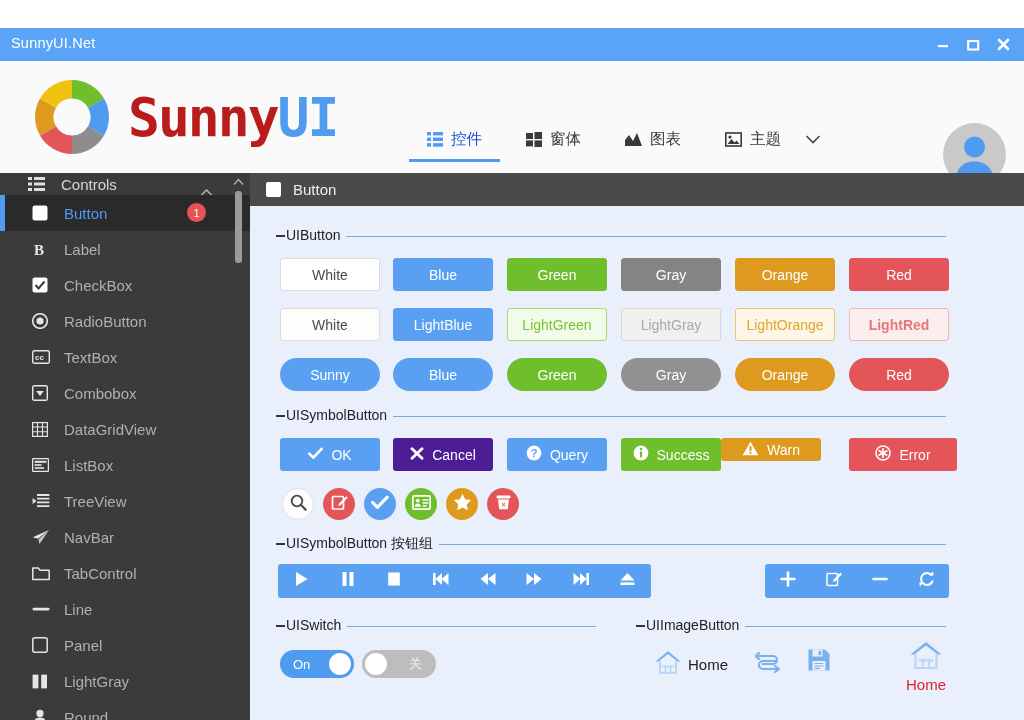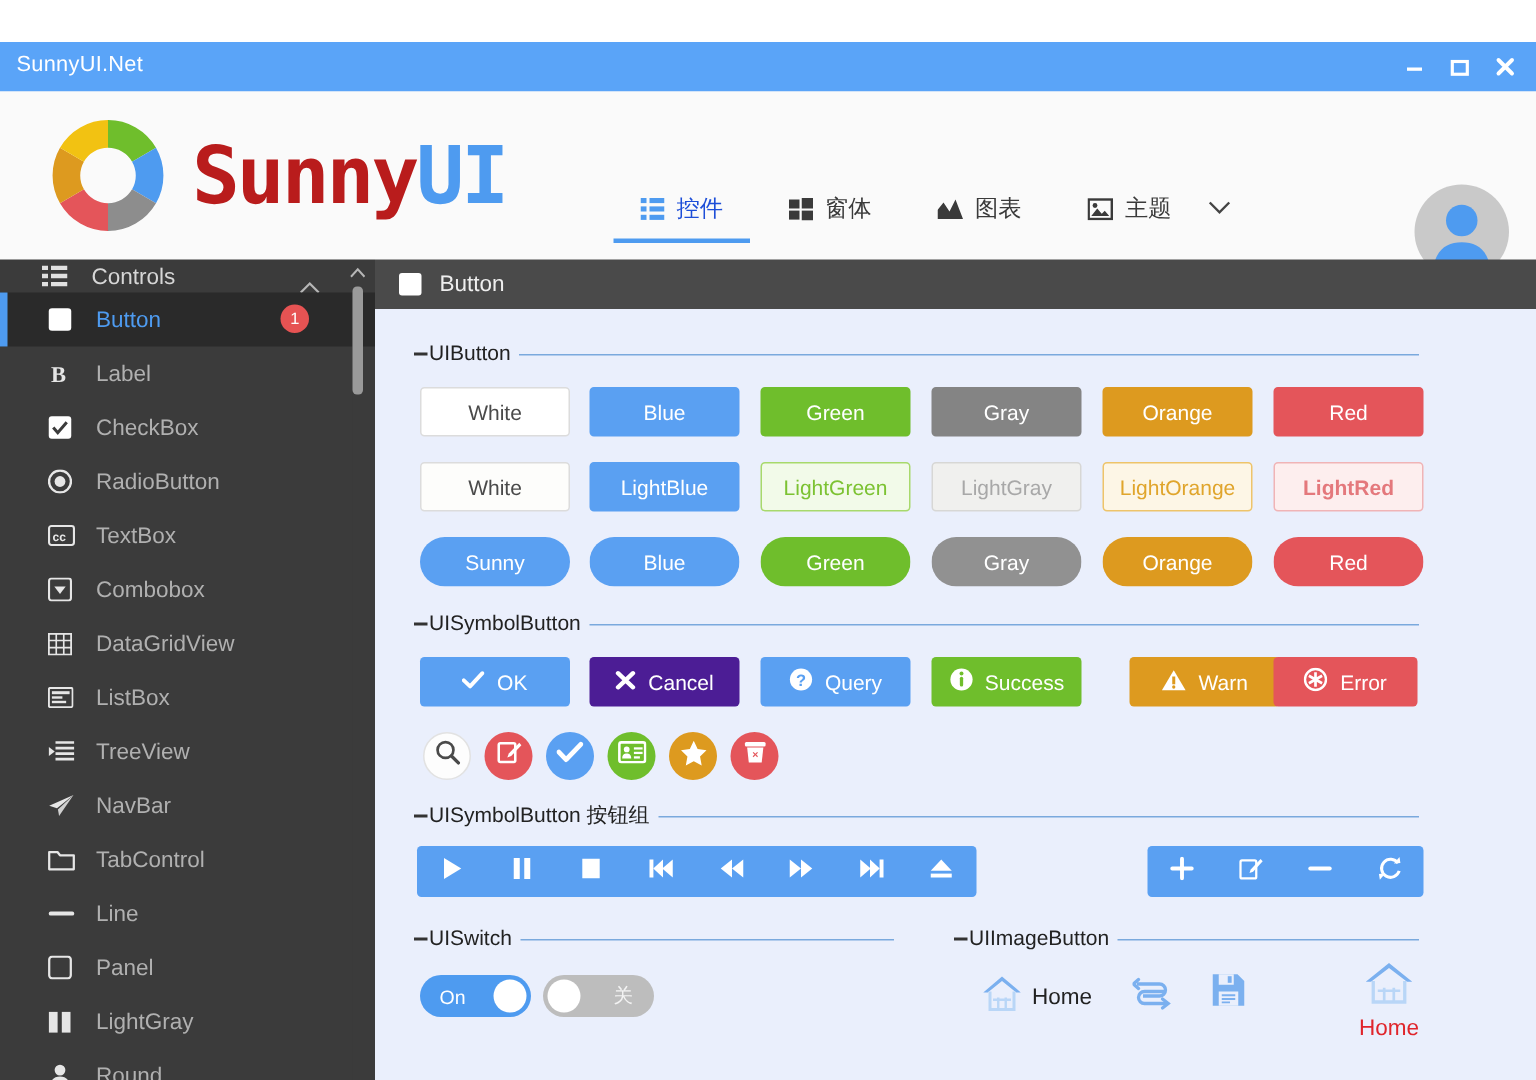--- a/index.html
+++ b/index.html
@@ -520,29 +520,29 @@
       <span>Query</span>
     </div>
     <div class="symbtn" style="position:absolute;left:371px;top:232px;width:100px;height:33px;background:#6fbe2c;">
       <span><svg width="16" height="16" viewBox="0 0 16 16">
             <circle cx="8" cy="8" r="7.4" fill="#fff"></circle>
             <rect x="6.9" y="6.2" width="2.2" height="6.4" rx="1" fill="#6fbe2c"></rect>
             <circle cx="8" cy="4" r="1.3" fill="#6fbe2c"></circle>
           </svg></span>
       <span>Success</span>
     </div>
-    <div class="symbtn" style="position:absolute;left:503px;top:232px;width:100px;height:33px;background:#dd9a1f;text-align:center;">
+    <div class="symbtn" style="position:absolute;left:471px;top:232px;width:100px;height:23px;background:#dd9a1f;text-align:center;">
       <span><svg width="17" height="15" viewBox="0 0 17 15">
             <path d="M8.5 0.8 L16.4 14.2 L0.6 14.2 Z" fill="#fff"></path>
             <rect x="7.5" y="5" width="2" height="5.2" fill="#dd9a1f"></rect>
             <circle cx="8.5" cy="12" r="1.1" fill="#dd9a1f"></circle>
           </svg></span>
       <span>Warn</span>
     </div>
-    <div class="symbtn" style="position:absolute;left:599px;top:232px;width:96px;height:33px;background:#e4555a;">
+    <div class="symbtn" style="position:absolute;left:599px;top:232px;width:108px;height:33px;background:#e4555a;">
       <span><svg width="16" height="16" viewBox="0 0 16 16">
             <circle cx="8" cy="8" r="7" fill="none" stroke="#fff" stroke-width="1.6"></circle>
             <path d="M8 3.2 L8 12.8 M3.6 5.5 L12.4 10.5 M12.4 5.5 L3.6 10.5" stroke="#fff" stroke-width="1.8"></path>
           </svg></span>
       <span>Error</span>
     </div>
 
     <div class="circbtn" style="position:absolute;left:32px;top:282px;width:32px;height:32px;background:#fdfdfd;border:1px solid #e2e2e2;">
       <span><svg width="17" height="17" viewBox="0 0 17 17">
             <circle cx="7" cy="7" r="5.3" fill="none" stroke="#4a4a4a" stroke-width="1.8"></circle>

